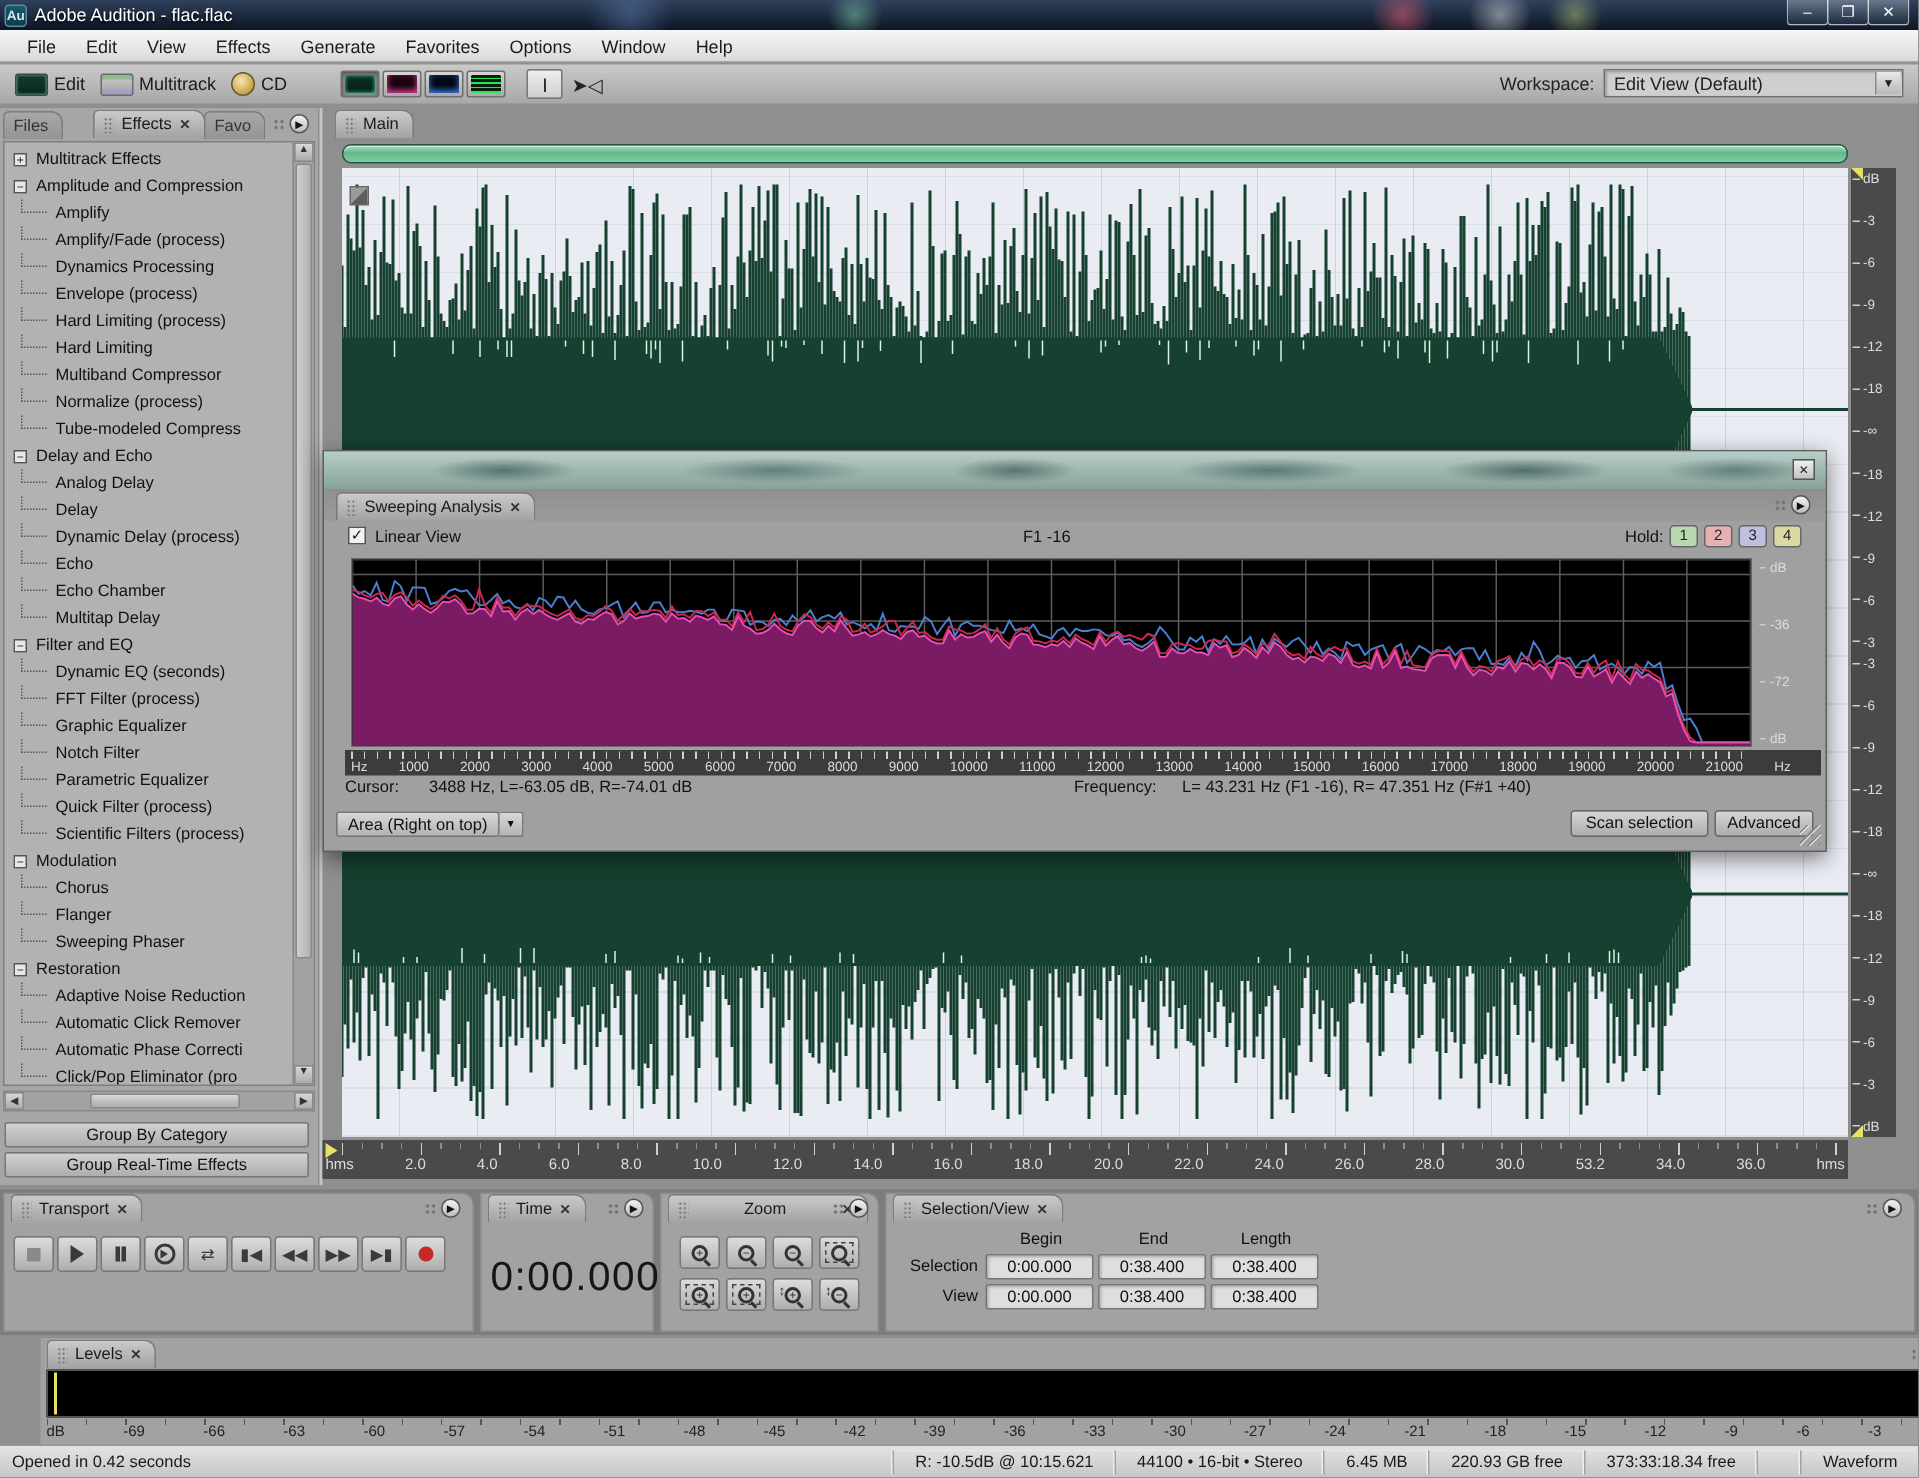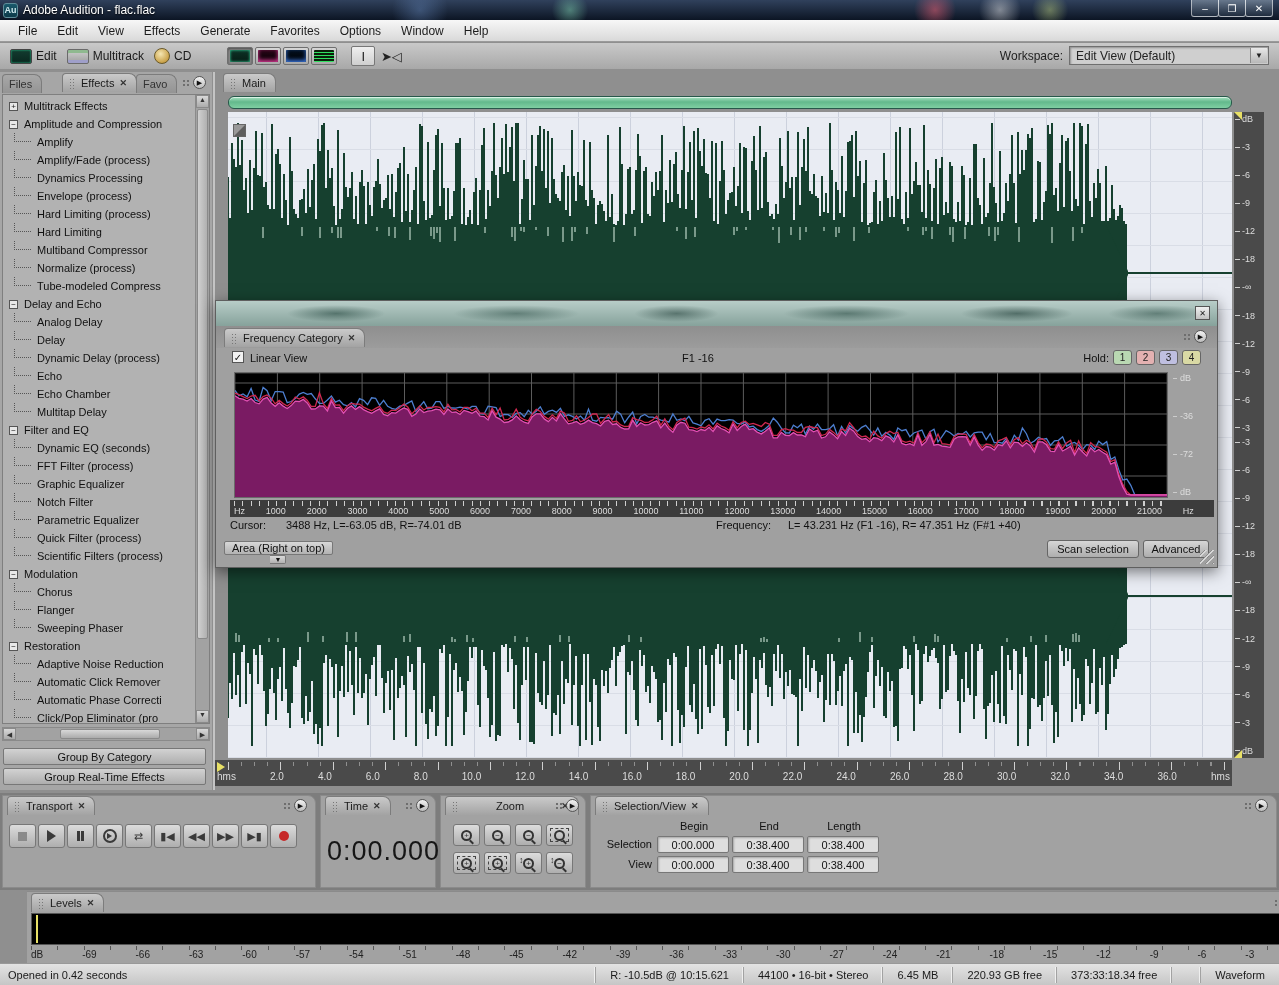--- a/index.html
+++ b/index.html
@@ -137,21 +137,21 @@
   .freq-yaxis{position:absolute;left:956px;top:71px;width:42px;height:126px;display:flex;flex-direction:column;
     justify-content:space-between;font-size:9px;color:#ddd;padding:1px 0;}
   .freq-yaxis span{padding-left:8px;position:relative;}
   .freq-yaxis span::before{content:"";position:absolute;left:1px;top:45%;width:4px;border-top:1px solid #ccc;}
   .freq-xaxis{position:absolute;left:14px;top:199px;width:984px;height:17px;background:#3c3c3c;color:#ddd;}
   .fx-ticks{position:absolute;left:4px;top:1px;width:934px;height:5px;
     background:repeating-linear-gradient(90deg,#cfcfcf 0 1px,transparent 1px 8.5px);}
   .fx-labels{position:absolute;left:4px;top:6px;width:960px;display:flex;justify-content:space-between;font-size:9px;}
   .fw-readout{position:absolute;left:0;top:218px;width:1001px;height:20px;font-size:11px;color:#111;}
   .fw-bottom{position:absolute;left:0;top:238px;width:1001px;height:26px;font-size:11px;color:#111;}
-  .area-dd{position:absolute;left:8px;top:2px;height:17px;display:flex;align-items:center;flex-direction:column;}
+  .area-dd{position:absolute;left:8px;top:2px;height:17px;display:flex;align-items:center;}
   .area-dd .lbl{border:1px solid #777;background:linear-gradient(#d8d8d8,#b2b2b2);height:17px;display:flex;align-items:center;padding:0 7px;border-radius:2px;}
   .area-dd .dd{width:16px;height:17px;border:1px solid #777;border-left:none;background:linear-gradient(#d8d8d8,#b2b2b2);
     display:flex;align-items:center;justify-content:center;font-size:7px;border-radius:0 2px 2px 0;}
   .fw-btn{position:absolute;top:1px;height:18px;border:1px solid #666;border-radius:3px;background:linear-gradient(#d6d6d6,#adadad);
     font-size:11px;color:#111;display:flex;align-items:center;justify-content:center;}
   .fw-grip{position:absolute;right:3px;bottom:3px;width:14px;height:14px;
     background:repeating-linear-gradient(135deg,transparent 0 3px,#8a8a8a 3px 4px,#d8d8d8 4px 5px);}
 
   
   .dock{position:absolute;left:0;top:793px;width:1279px;height:97px;background:#7d7d7d;}
@@ -1589,21 +1589,21 @@
           <span>12.0</span>
           <span>14.0</span>
           <span>16.0</span>
           <span>18.0</span>
           <span>20.0</span>
           <span>22.0</span>
           <span>24.0</span>
           <span>26.0</span>
           <span>28.0</span>
           <span>30.0</span>
-          <span>32.0</span>
+          <span>53.2</span>
           <span>34.0</span>
           <span>36.0</span>
           <span>hms</span>
         </div>
     </div>
     <div class="db-ruler">
       <div class="db-stack" style="top:0;">
 
       <span>dB</span>
           <span>-3</span>
@@ -1639,21 +1639,21 @@
     <div class="tri" style="left:1019px;top:678px;border-left:8px solid transparent;border-bottom:8px solid #e8e066;"></div>
   </div>
 
   <div class="freq-win">
     <div class="fw-glass">
       <div class="fw-close">✕</div>
     </div>
     <div class="fw-tabrow">
       <div class="ptab" style="left:8px;top:2px;">
         <span class="grip"></span>
-        <span>Frequency Category</span>
+        <span>Sweeping Analysis</span>
         <span class="tab-x">✕</span>
       </div>
       <div class="flyout" style="right:10px;top:4px;">
         <span class="dots"></span>
         <span class="circ">▶</span>
       </div>
     </div>
     <div class="fw-controls">
       <div class="checkbox">✓</div>
       <span style="position:absolute;left:34px;top:4px;">Linear View</span>

